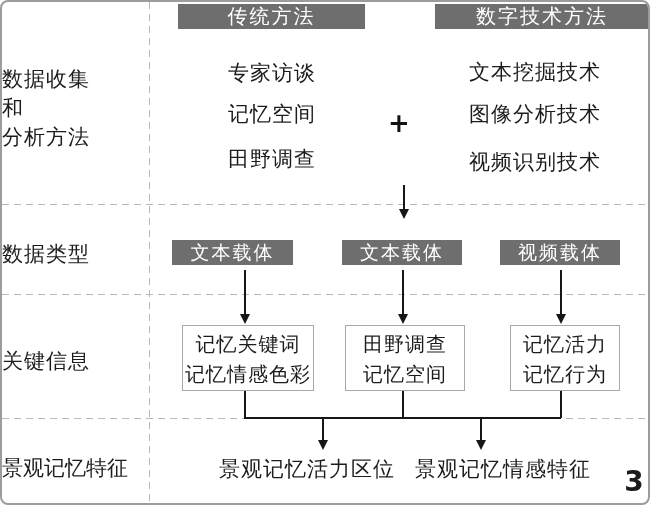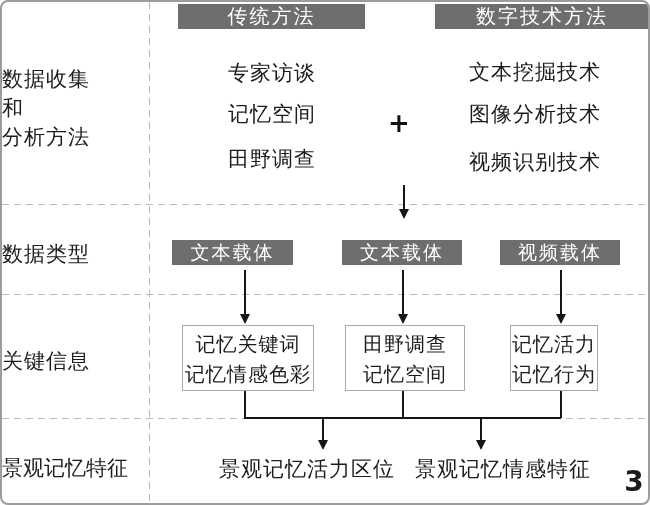--- a/index.html
+++ b/index.html
@@ -87,21 +87,21 @@
   <div class="abs ahead" style="left:554px;top:312px;"></div>
 
   <div class="abs whitebox" style="left:180px;top:323px;width:132px;">
     <span style="display:block">记忆关键词</span>
     <span style="display:block">记忆情感色彩</span>
   </div>
   <div class="abs whitebox" style="left:343px;top:323px;width:120px;">
     <span style="display:block">田野调查</span>
     <span style="display:block">记忆空间</span>
   </div>
-  <div class="abs whitebox" style="left:508px;top:323px;width:88px;">
+  <div class="abs whitebox" style="left:508px;top:323px;width:110px;">
     <span style="display:block">记忆活力</span>
     <span style="display:block">记忆行为</span>
   </div>
 
   <div class="abs vline" style="left:242px;top:389px;height:27px;"></div>
   <div class="abs vline" style="left:400px;top:389px;height:27px;"></div>
   <div class="abs vline" style="left:558px;top:389px;height:27px;"></div>
 
   <div class="abs hline" style="left:242px;top:415px;width:317px;"></div>
 

